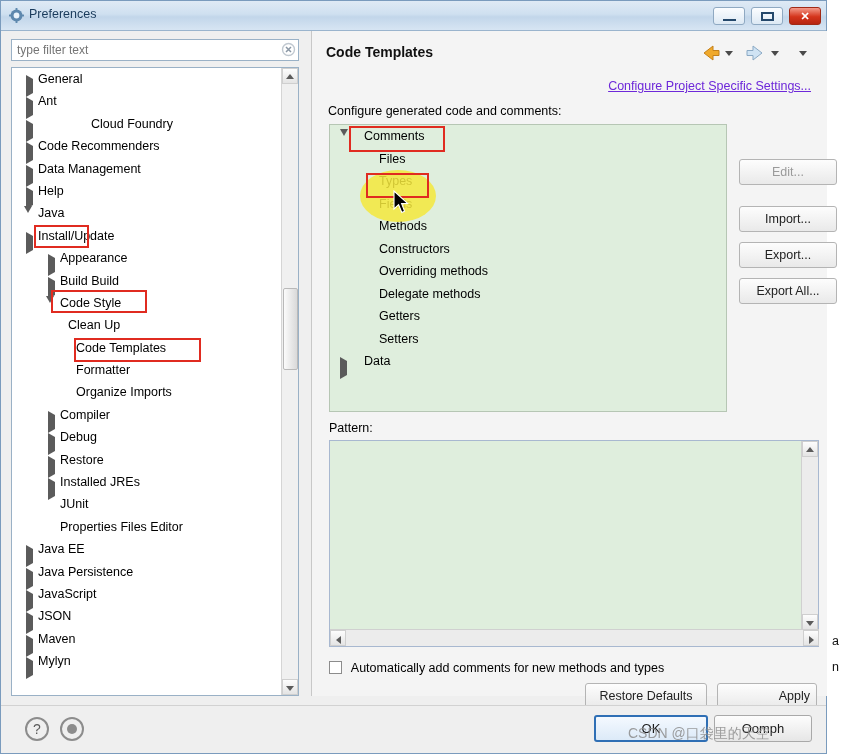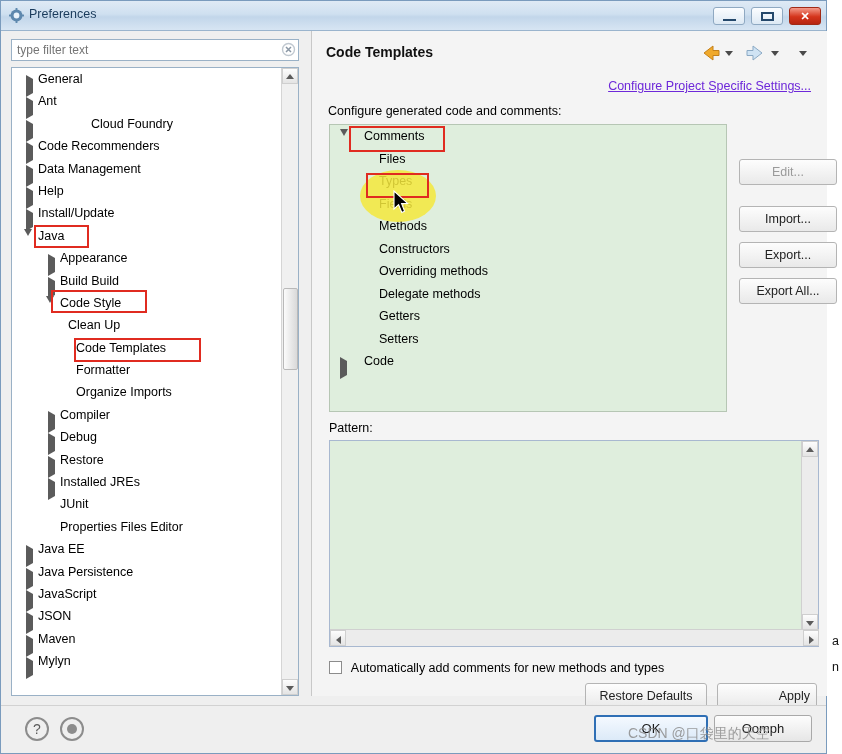--- a/index.html
+++ b/index.html
@@ -504,26 +504,26 @@
         </div>
         <div class="tree-row">
           <span class="arrow" style="left: 14px;"><span class="tri tri-right"></span></span>
           <span class="tree-label" style="left: 26px;">Data Management</span>
         </div>
         <div class="tree-row">
           <span class="arrow" style="left: 14px;"><span class="tri tri-right"></span></span>
           <span class="tree-label" style="left: 26px;">Help</span>
         </div>
         <div class="tree-row">
-          <span class="arrow" style="left: 14px;"><span class="tri tri-right"></span></span>
-          <span class="tree-label" style="left: 26px;">Install/Update</span>
-        </div>
-        <div class="tree-row">
           <span class="arrow" style="left: 12px;"><span class="tri tri-down"></span></span>
           <span class="tree-label" style="left: 26px;">Java</span>
+        </div>
+        <div class="tree-row">
+          <span class="arrow" style="left: 14px;"><span class="tri tri-right"></span></span>
+          <span class="tree-label" style="left: 26px;">Install/Update</span>
         </div>
         <div class="tree-row">
           <span class="arrow" style="left: 36px;"><span class="tri tri-right"></span></span>
           <span class="tree-label" style="left: 48px;">Appearance</span>
         </div>
         <div class="tree-row">
           <span class="arrow" style="left: 36px;"><span class="tri tri-right"></span></span>
           <span class="tree-label" style="left: 48px;">Build Build</span>
         </div>
         <div class="tree-row">
@@ -650,21 +650,21 @@
             <span class="tmpl-label" style="left: 49px;">Delegate methods</span>
           </div>
           <div class="tmpl-row">
             <span class="tmpl-label" style="left: 49px;">Getters</span>
           </div>
           <div class="tmpl-row">
             <span class="tmpl-label" style="left: 49px;">Setters</span>
           </div>
           <div class="tmpl-row">
             <span class="arrow"><span class="tri tri-right"></span></span>
-            <span class="tmpl-label" style="left: 34px;">Code</span>
+            <span class="tmpl-label" style="left: 34px;">Data</span>
           </div>
         </div>
     </div>
 
     <div id="side-buttons">
         <button class="side-btn disabled" style="top: 128px;">Edit...</button>
         <button class="side-btn" style="top: 175px;">Import...</button>
         <button class="side-btn" style="top: 211px;">Export...</button>
         <button class="side-btn" style="top: 247px;">Export All...</button>
       </div>

